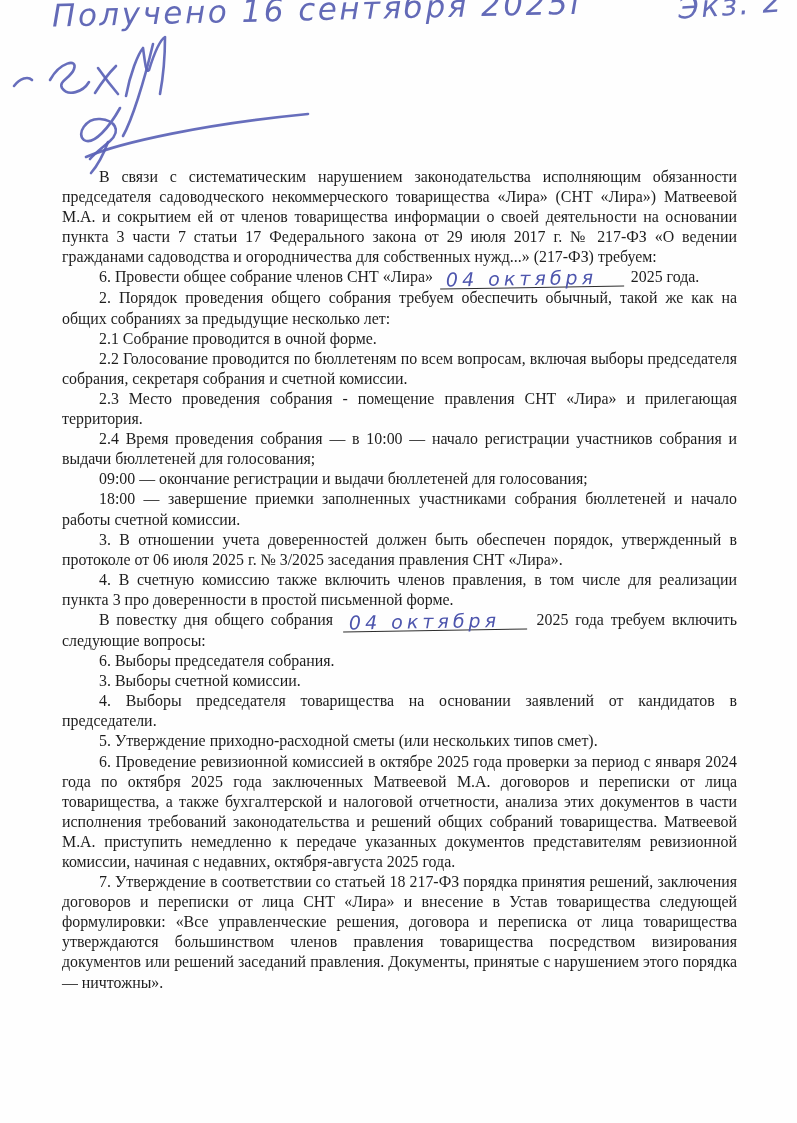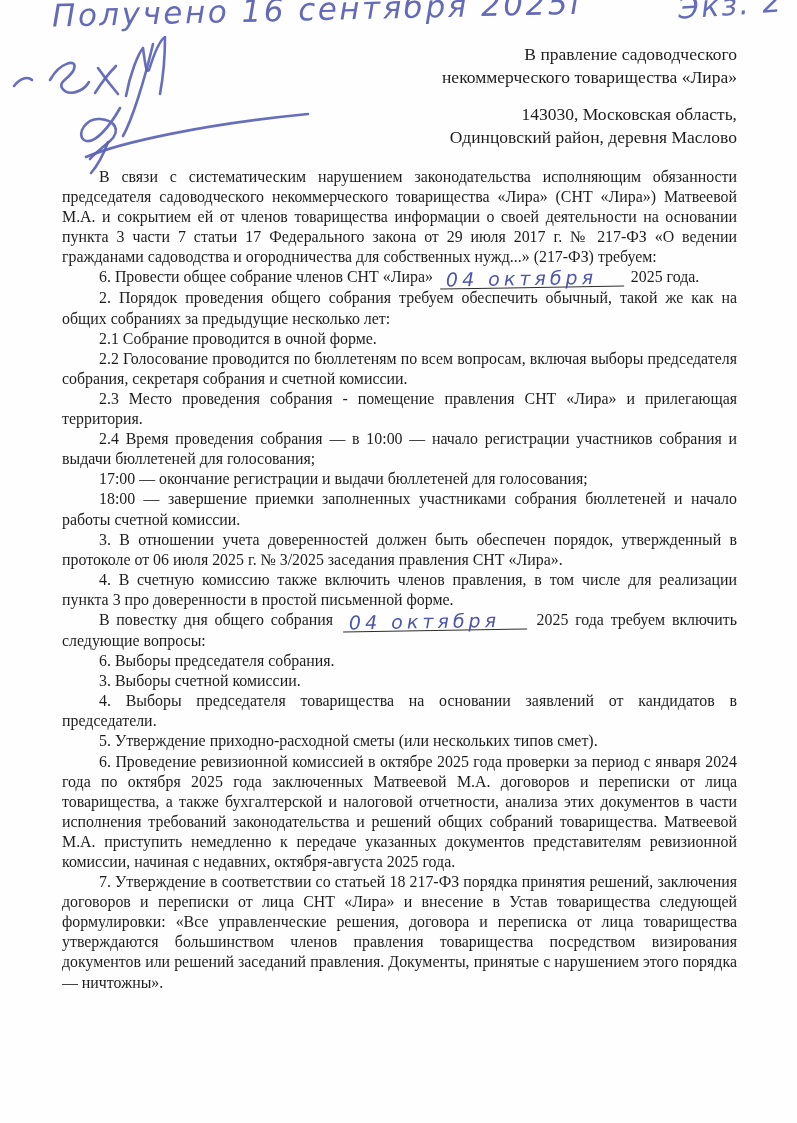--- a/index.html
+++ b/index.html
@@ -113,38 +113,32 @@
     <path d="M50,56 C60,38 78,34 74,45 C71,54 58,57 62,64 C68,73 83,68 89,58"></path>
     <path d="M95,69 C102,58 110,48 116,42"></path>
     <path d="M98,44 C105,54 112,63 118,70"></path>
     <path d="M126,72 C130,50 138,30 143,24 C145,38 146,50 149,46 C154,30 160,16 165,13 C165,30 163,54 160,70"></path>
     <path d="M153,20 C144,58 132,96 123,112"></path>
     <path d="M120,84 C110,102 94,122 84,116 C76,110 86,94 100,95 C114,96 122,106 110,117 C102,124 94,130 90,135"></path>
     <path d="M108,118 C104,129 97,142 91,149"></path>
     <path d="M86,133 C122,118 205,100 308,90"></path>
   </svg>
 
-  <div class="recipient">
-    <p>В правление садоводческого</p>
-    <p>некоммерческого товарищества «Лира»</p>
-    <p class="address">143030, Московская область,</p>
-    <p>Одинцовский район, деревня Маслово</p>
-  </div>
 
   <div class="doc-body">
     <p class="para">В связи с систематическим нарушением законодательства исполняющим обязанности председателя садоводческого некоммерческого товарищества «Лира» (СНТ «Лира») Матвеевой М.А. и сокрытием ей от членов товарищества информации о своей деятельности на основании пункта 3 части 7 статьи 17 Федерального закона от 29 июля 2017 г. № 217-ФЗ «О ведении гражданами садоводства и огородничества для собственных нужд...» (217-ФЗ) требуем:</p>
 
     <p class="para"><span>6. Провести общее собрание членов СНТ «Лира» </span><span class="hw-inline">04 октября</span><span> 2025 года.</span></p>
 
     <p class="para">2. Порядок проведения общего собрания требуем обеспечить обычный, такой же как на общих собраниях за предыдущие несколько лет:</p>
     <p class="para">2.1 Собрание проводится в очной форме.</p>
     <p class="para">2.2 Голосование проводится по бюллетеням по всем вопросам, включая выборы председателя собрания, секретаря собрания и счетной комиссии.</p>
     <p class="para">2.3 Место проведения собрания - помещение правления СНТ «Лира» и прилегающая территория.</p>
     <p class="para">2.4 Время проведения собрания — в 10:00 — начало регистрации участников собрания и выдачи бюллетеней для голосования;</p>
-    <p class="para">17:00 — окончание регистрации и выдачи бюллетеней для голосования;</p>
+    <p class="para">09:00 — окончание регистрации и выдачи бюллетеней для голосования;</p>
     <p class="para">18:00 — завершение приемки заполненных участниками собрания бюллетеней и начало работы счетной комиссии.</p>
     <p class="para">3. В отношении учета доверенностей должен быть обеспечен порядок, утвержденный в протоколе от 06 июля 2025 г. № 3/2025 заседания правления СНТ «Лира».</p>
     <p class="para">4. В счетную комиссию также включить членов правления, в том числе для реализации пункта 3 про доверенности в простой письменной форме.</p>
 
     <p class="para"><span>В повестку дня общего собрания </span><span class="hw-inline">04 октября</span><span> 2025 года требуем включить следующие вопросы:</span></p>
 
     <p class="para">6. Выборы председателя собрания.</p>
     <p class="para">3. Выборы счетной комиссии.</p>
     <p class="para">4. Выборы председателя товарищества на основании заявлений от кандидатов в председатели.</p>
     <p class="para">5. Утверждение приходно-расходной сметы (или нескольких типов смет).</p>

